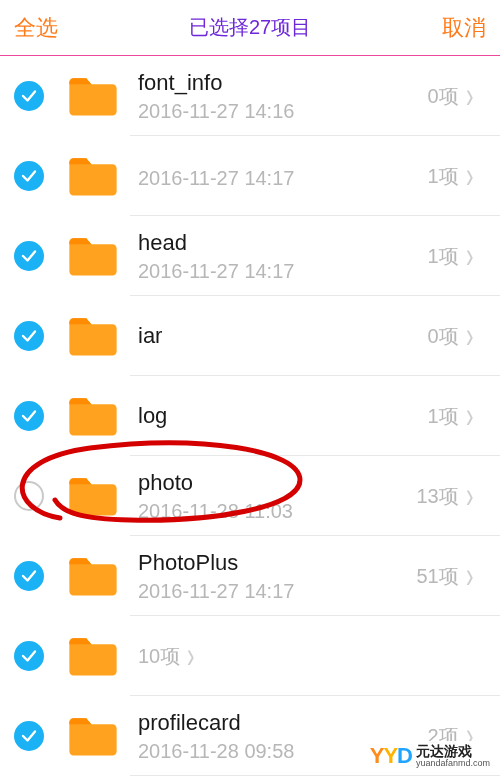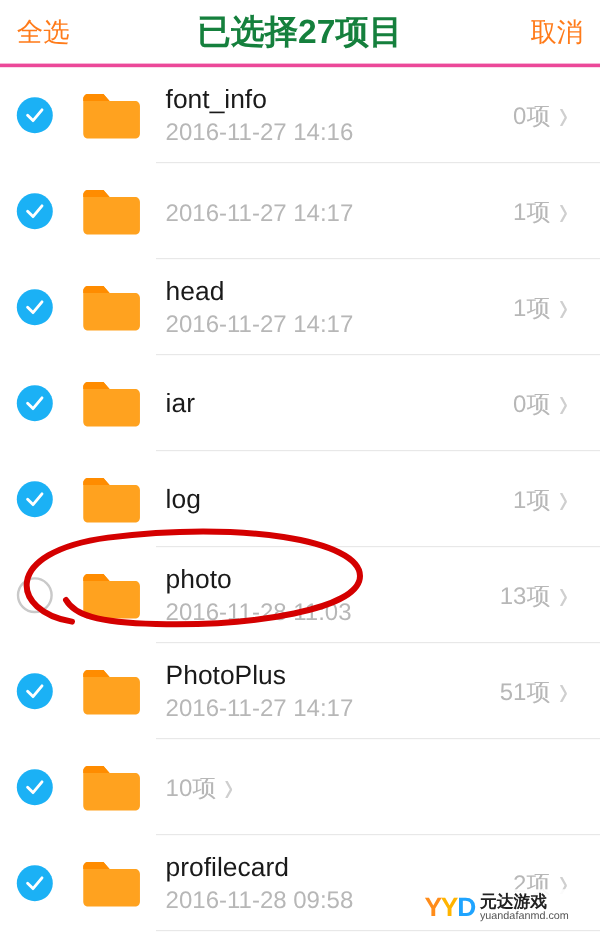--- a/index.html
+++ b/index.html
@@ -1,36 +1,36 @@
 <!DOCTYPE html>
 <html><head>
 <meta charset="utf-8">
 <style>
   * { margin: 0; padding: 0; box-sizing: border-box; -webkit-font-smoothing: antialiased; }
   html, body { width: 500px; height: 777px; font-family: -apple-system, "Helvetica Neue", Arial, sans-serif; background: #fff; overflow: hidden; position: relative; }
-  .header { display: flex; align-items: center; justify-content: space-between; height: 56px; padding: 0 14px; border-bottom: 3px solid #ec4899; }
+  .header { display: flex; align-items: center; justify-content: space-between; height: 56px; padding: 0 14px; border-bottom: 1px solid #ec4899; }
   .header .left, .header .right { color: #ff7b1a; font-size: 22px; font-weight: 400; }
-  .header .title { color: #15803d; font-size: 28px; font-weight: 700; }
+  .header .title { color: #6d28d9; font-size: 20px; font-weight: 400; }
   .list { }
   .row { display: flex; align-items: center; height: 80px; padding-left: 14px; position: relative; }
   .row::after { content: ""; position: absolute; left: 130px; right: 0; bottom: 0; height: 1px; background: #e8e8e8; }
   .check { width: 30px; height: 30px; border-radius: 50%; flex: 0 0 30px; display: flex; align-items: center; justify-content: center; margin-right: 22px; }
   .check.on { background: #1bb1f5; }
   .check.off { border: 2px solid #c9c9c9; background: #fff; }
   .check.on svg { width: 18px; height: 18px; }
   .folder { width: 54px; height: 44px; flex: 0 0 54px; margin-right: 18px; }
   .folder svg { width: 100%; height: 100%; }
   .info { flex: 1 1 auto; display: flex; flex-direction: column; justify-content: center; min-width: 0; }
   .name { font-size: 22px; color: #1a1a1a; font-weight: 400; line-height: 1.25; }
   .date { font-size: 20px; color: #b7b7b7; margin-top: 4px; }
   .meta { display: flex; align-items: center; padding-right: 26px; }
   .count { font-size: 20px; color: #b7b7b7; margin-right: 6px; }
   .chev { color: #cfcfcf; font-size: 28px; line-height: 1; transform: scaleY(1.3) scaleX(0.8); }
   .annot { position: absolute; pointer-events: none; }
-  .watermark { position: absolute; right: 22px; bottom: 6px; display: flex; align-items: center; background: rgba(255,255,255,0.9); padding: 2px 4px; border-radius: 4px; }
+  .watermark { position: absolute; right: 6px; bottom: 6px; display: flex; align-items: center; background: rgba(255,255,255,0.9); padding: 2px 4px; border-radius: 4px; }
   .wm-logo { font-size: 22px; font-weight: 700; letter-spacing: -1px; }
   .wm-logo .y1 { color: #ff8c1a; } .wm-logo .y2 { color: #ffb400; } .wm-logo .y3 { color: #1fa4ff; }
   .wm-text { display: flex; flex-direction: column; margin-left: 4px; line-height: 1.05; }
   .wm-text .t { font-size: 14px; font-weight: 700; color: #222; }
   .wm-text .u { font-size: 9px; color: #555; }
 </style>
 </head>
 <body>
 
 <div class="header">

